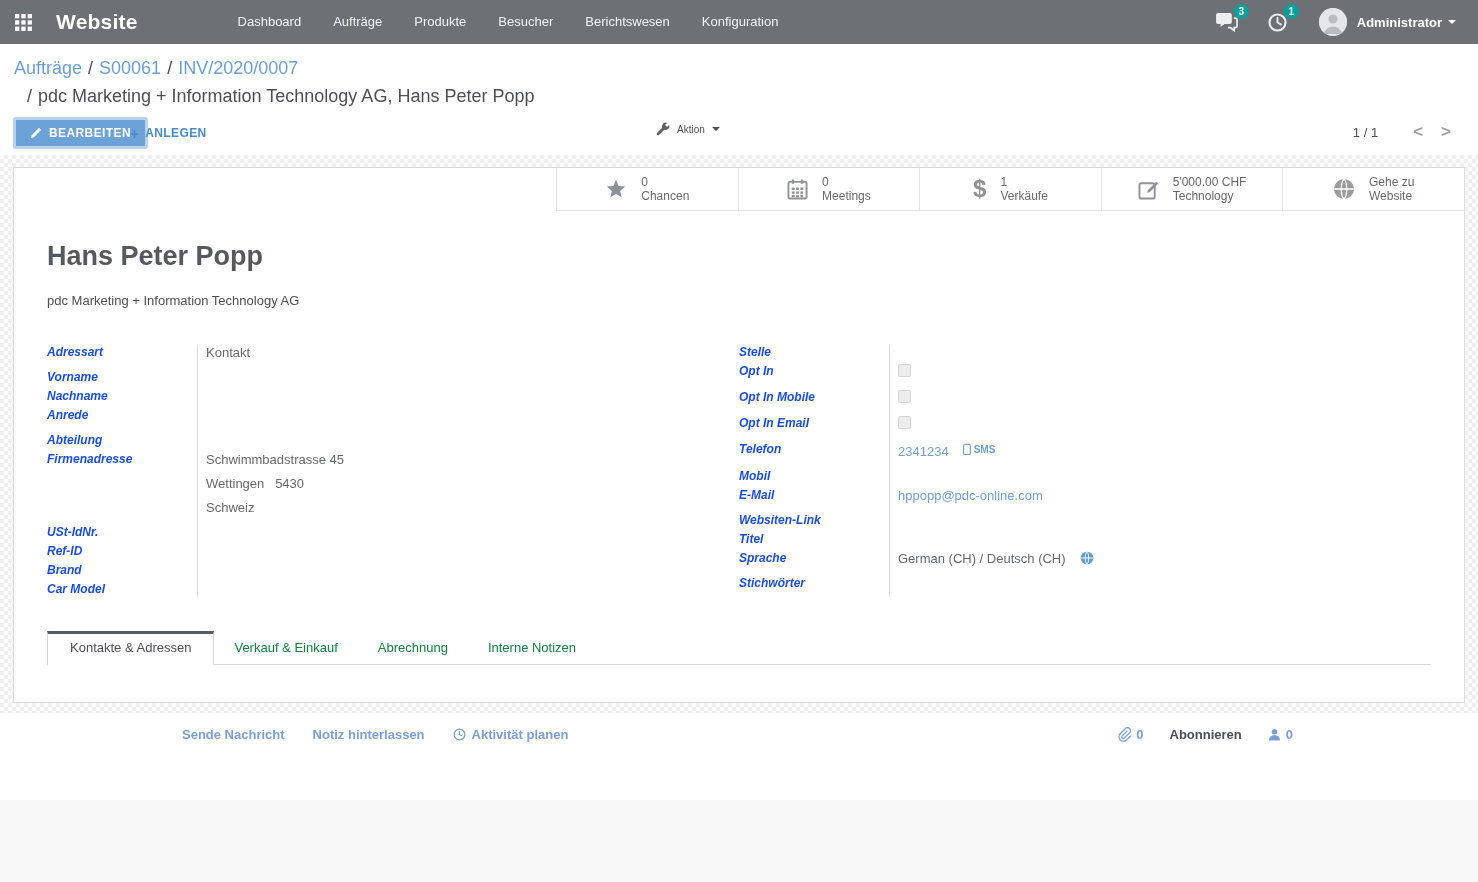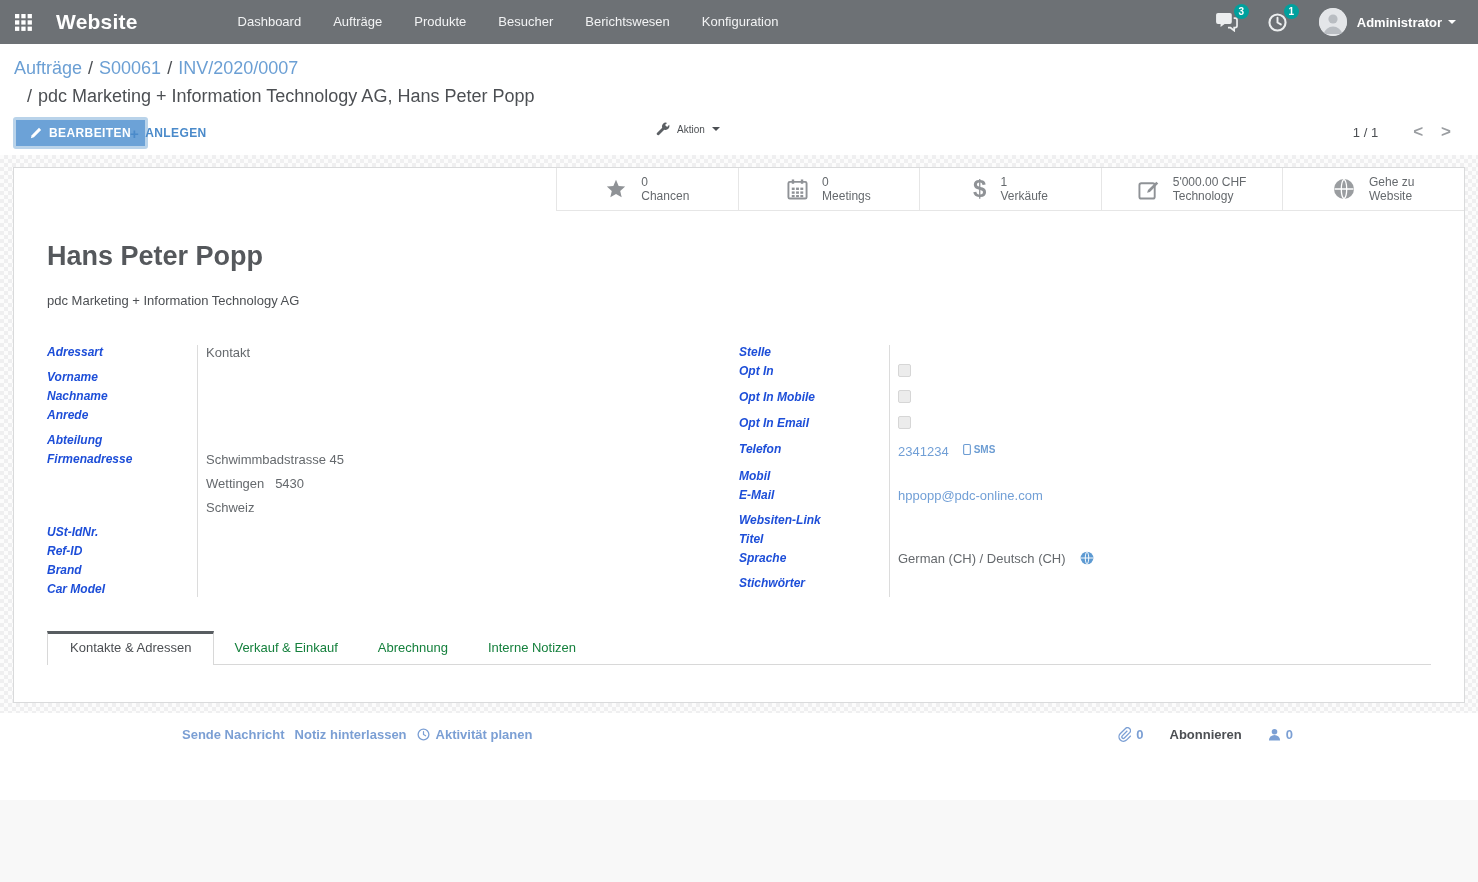--- a/index.html
+++ b/index.html
@@ -87,21 +87,21 @@
 
   
   .o-tabs { display:flex; margin-top:32px; border-bottom:1px solid #d8d8d8; align-items:flex-end;text-align:right; }
   .o-tab { padding:8px 20px 9px; font-size:13px; color:#15803d; cursor:pointer; }
   .o-tab.active { background:#fff; border:1px solid #d8d8d8; border-top:3px solid #585d61; border-bottom:none;
     margin-bottom:-1px; padding:6px 22px 10px; color:#4c4f53; }
 
   
   .o-chatter { position:absolute; top:558px; left:0; width:100%; height:87px; background:#fff; }
   .o-chatter-inner { display:flex; align-items:center; padding:14px 185px 0 182px; }
-  .o-chatter-links { display:flex; align-items:flex-end; gap:10px; }
+  .o-chatter-links { display:flex; align-items:flex-end; gap:28px; }
   .o-chatter-links a { color:#7b9fd4; font-size:13px; font-weight:bold; text-decoration:none; cursor:pointer;
     display:flex; align-items:center; gap:6px; }
   .o-chatter-right { margin-left:auto; display:flex; align-items:center; gap:26px; }
   .o-attach, .o-followers { display:flex; align-items:center; gap:5px; color:#7b9fd4; font-size:13px; font-weight:bold; cursor:pointer; }
   .o-follow-btn { color:#4c4f53; font-size:13px; font-weight:bold; cursor:pointer; background:none; border:none; }
 
   .o-bottom { position:absolute; top:800px; left:0; width:100%; height:82px; background:#f8f8f8; }
 </style>
 </head>
 <body>

